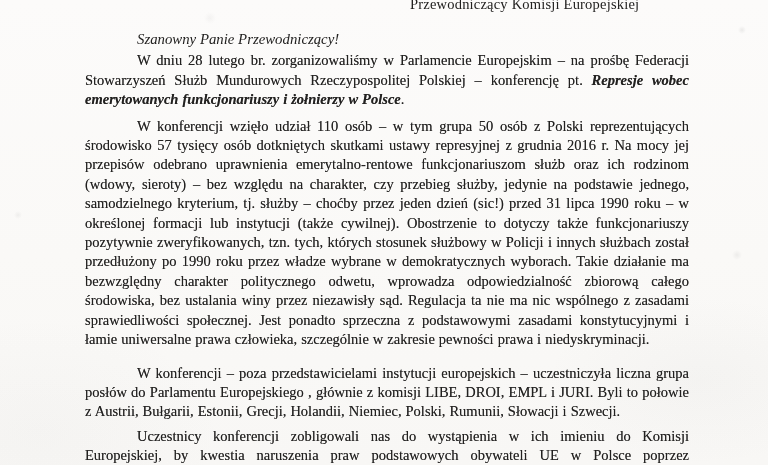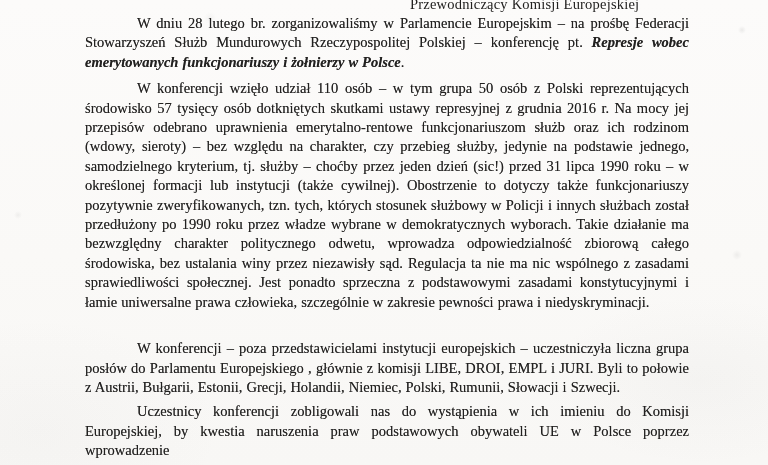--- a/index.html
+++ b/index.html
@@ -58,42 +58,43 @@
   }
   .para {
     margin: 0;
     font-size: 14.5px;
     line-height: 19.4px;
     text-align: justify;
     text-indent: 52px;
     word-spacing: 0.4px;
     text-shadow: 0 0 0.35px rgba(30,30,30,0.55);
   }
-  .para.p1 { margin-top: 14px; }
+  .para.p1 { margin-top: 2px; }
   .para.p2 { margin-top: 7px; }
-  .para.p3 { margin-top: 27px; }
+  .para.p3 { margin-top: 14px; }
   .para.p4 { margin-top: 5px; }
   .bold-italic {
     font-weight: bold;
     font-style: italic;
   }
   .italic {
   }
 </style>
 </head>
 <body>
 
 <div class="page">
 
   <div class="scan-noise"></div>
 
   <div class="addressee">Przewodniczący Komisji Europejskiej</div>
 
   <div class="content">
 
+    <p class="salutation">Szanowny Panie Przewodniczący!</p>
 
     <p class="para p1"><span>W dniu 28 lutego br. zorganizowaliśmy w Parlamencie Europejskim – na prośbę Federacji Stowarzyszeń Służb Mundurowych Rzeczypospolitej Polskiej – konferencję pt. </span><span class="bold-italic">Represje wobec emerytowanych funkcjonariuszy i żołnierzy w Polsce</span><span>.</span></p>
 
     <p class="para p2"><span>W konferencji wzięło udział 110 osób – w tym grupa 50 osób z Polski reprezentujących środowisko 57 tysięcy osób dotkniętych skutkami ustawy represyjnej z grudnia 2016 r. Na mocy jej przepisów odebrano uprawnienia emerytalno-rentowe funkcjonariuszom służb oraz ich rodzinom (wdowy, sieroty) – bez względu na charakter, czy przebieg służby, jedynie na podstawie jednego, samodzielnego kryterium, tj. służby – choćby przez jeden dzień (</span><span class="italic">sic</span><span>!) przed 31 lipca 1990 roku – w określonej formacji lub instytucji (także cywilnej). Obostrzenie to dotyczy także funkcjonariuszy pozytywnie zweryfikowanych, tzn. tych, których stosunek służbowy w Policji i innych służbach został przedłużony po 1990 roku przez władze wybrane w demokratycznych wyborach. Takie działanie ma bezwzględny charakter politycznego odwetu, wprowadza odpowiedzialność zbiorową całego środowiska, bez ustalania winy przez niezawisły sąd. Regulacja ta nie ma nic wspólnego z zasadami sprawiedliwości społecznej. Jest ponadto sprzeczna z podstawowymi zasadami konstytucyjnymi i łamie uniwersalne prawa człowieka, szczególnie w zakresie pewności prawa i niedyskryminacji.</span></p>
 
     <p class="para p3"><span>W konferencji – poza przedstawicielami instytucji europejskich – uczestniczyła liczna grupa posłów do Parlamentu Europejskiego , głównie z komisji LIBE, DROI, EMPL i JURI. Byli to połowie z Austrii, Bułgarii, Estonii, Grecji, Holandii, Niemiec, Polski, Rumunii, Słowacji i Szwecji.</span></p>
 
     <p class="para p4"><span>Uczestnicy konferencji zobligowali nas do wystąpienia w ich imieniu do Komisji Europejskiej, by kwestia naruszenia praw podstawowych obywateli UE w Polsce poprzez wprowadzenie</span></p>
 
   </div>

